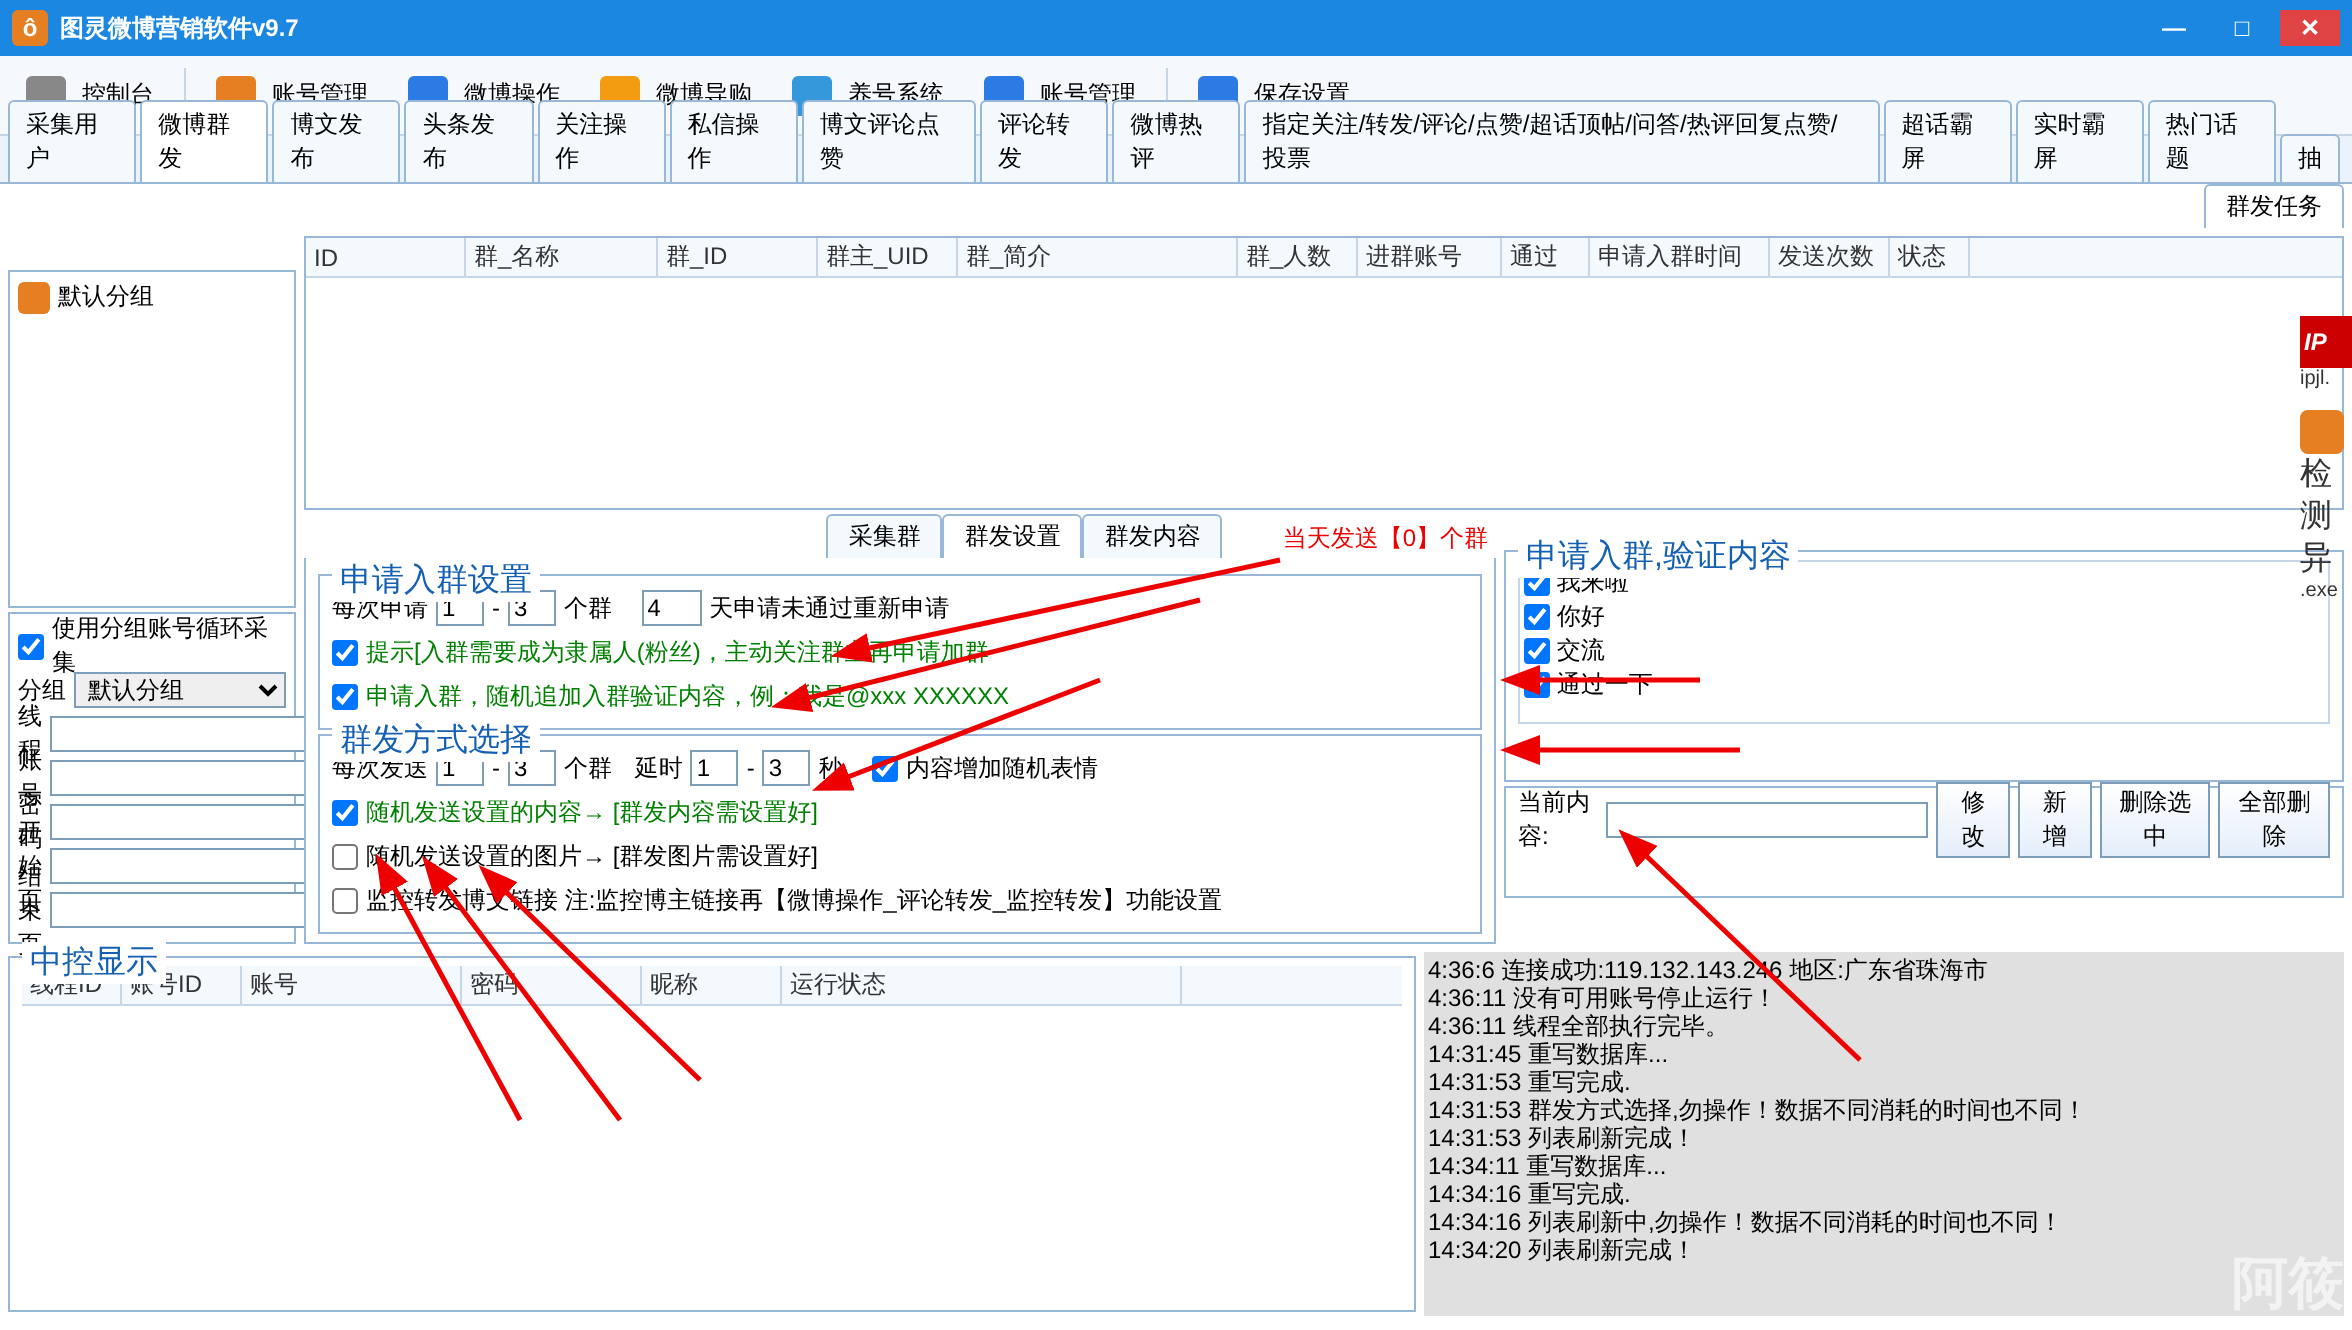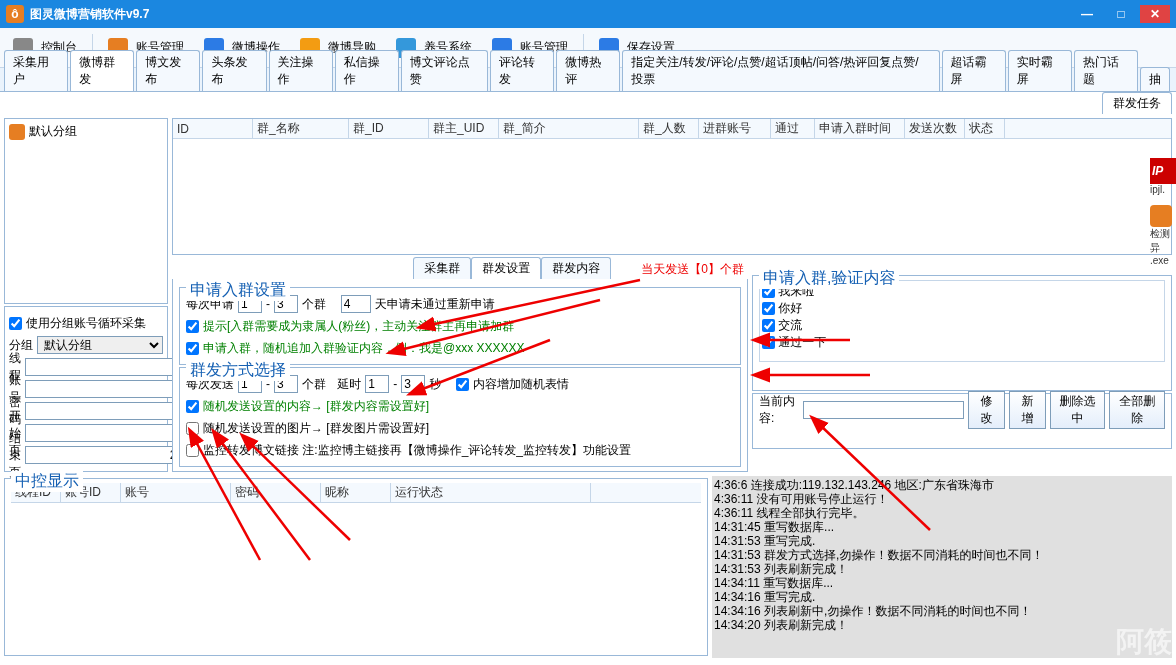--- a/index.html
+++ b/index.html
@@ -16,21 +16,21 @@
 .tabbar { background: #eaf3fc; border-bottom: 1px solid #99b8d8; height: 24px; display: flex; align-items: flex-end; padding: 0 4px; }
 .tabbar .tab { padding: 3px 8px; border: 1px solid #99b8d8; border-bottom: none; background: #f4f9fe; margin-right: 2px; cursor: pointer; font-size: 12px; border-radius: 3px 3px 0 0; }
 .tabbar .tab.active { background: #fff; font-weight: normal; }
 .subtabbar { height: 22px; display: flex; align-items: flex-end; padding: 2px 4px 0 4px; justify-content: flex-end; }
 .subtabbar .tab { padding: 2px 10px; border: 1px solid #99b8d8; border-bottom: none; background: #f4f9fe; cursor: pointer; border-radius: 3px 3px 0 0; }
 .subtabbar .tab.active { background: #fff; }
 .content { padding: 4px; }
 .panel { border: 1px solid #99b8d8; background: #fff; }
 .gridhead { display: flex; background: #f4f9fe; border-bottom: 1px solid #c5d6e8; height: 20px; align-items: center; }
 .gridhead div { border-right: 1px solid #c5d6e8; padding: 0 4px; height: 100%; display: flex; align-items: center; font-size: 12px; color: #333; }
-.leftcol { width: 164px; }
+.leftcol { width: 144px; margin-top: 17px; }
 .fieldset { border: 1px solid #99b8d8; padding: 4px 6px; margin: 2px 0; position: relative; }
 .fieldset > .legend { position: absolute; top: -8px; left: 6px; background: #fff; padding: 0 4px; color: #1560b3; font-size: 16px; }
 label { font-size: 12px; }
 input[type=text], select { border: 1px solid #7e9db9; height: 18px; font-size: 12px; padding: 0 2px; }
 input[type=checkbox] { vertical-align: middle; }
 .btn { border: 1px solid #7e9db9; background: linear-gradient(#fff,#e4eefb); padding: 1px 8px; cursor: pointer; font-size: 12px; }
 .redtext { color: #e00; font-weight: normal; }
 .logbox { background: #e0e0e0; font-family: SimSun,monospace; font-size: 12px; padding: 2px; overflow: auto; color: #000; line-height: 14px; }
 .sidefloat { position: absolute; right: 0; top: 28px; width: 26px; }
 .arrow { position: absolute; pointer-events: none; }
@@ -271,21 +271,21 @@
       <div>14:34:16  重写完成.</div>
       <div>14:34:16  列表刷新中,勿操作！数据不同消耗的时间也不同！</div>
       <div>14:34:20  列表刷新完成！</div>
     </div>
 </div>
 
 <div class="sidefloat">
   <div style="background:#c00;color:#fff;font-style:italic;font-weight:bold;padding:6px 2px;margin-top:130px;">IP</div>
   <div style="font-size:10px;color:#333">ipjl.</div>
   <div style="width:22px;height:22px;background:#e67e22;border-radius:4px;margin-top:10px;"></div>
-  <div style="font-size:10px;color:#333">检测异</div>
+  <div style="font-size:16px;color:#333">检测异</div>
   <div style="font-size:10px;color:#333">.exe</div>
 </div>
 
 <svg class="arrow" style="left:0;top:0;width:1176px;height:665px;">
   <defs>
       <marker id="ah" markerWidth="10" markerHeight="10" refX="2" refY="3" orient="auto">
         <path d="M0,0 L0,6 L8,3 z" fill="#e00"></path>
       </marker>
     </defs>
   <line x1="640" y1="280" x2="430" y2="325" stroke="#e00" stroke-width="2.5" marker-end="url(#ah)"></line>

